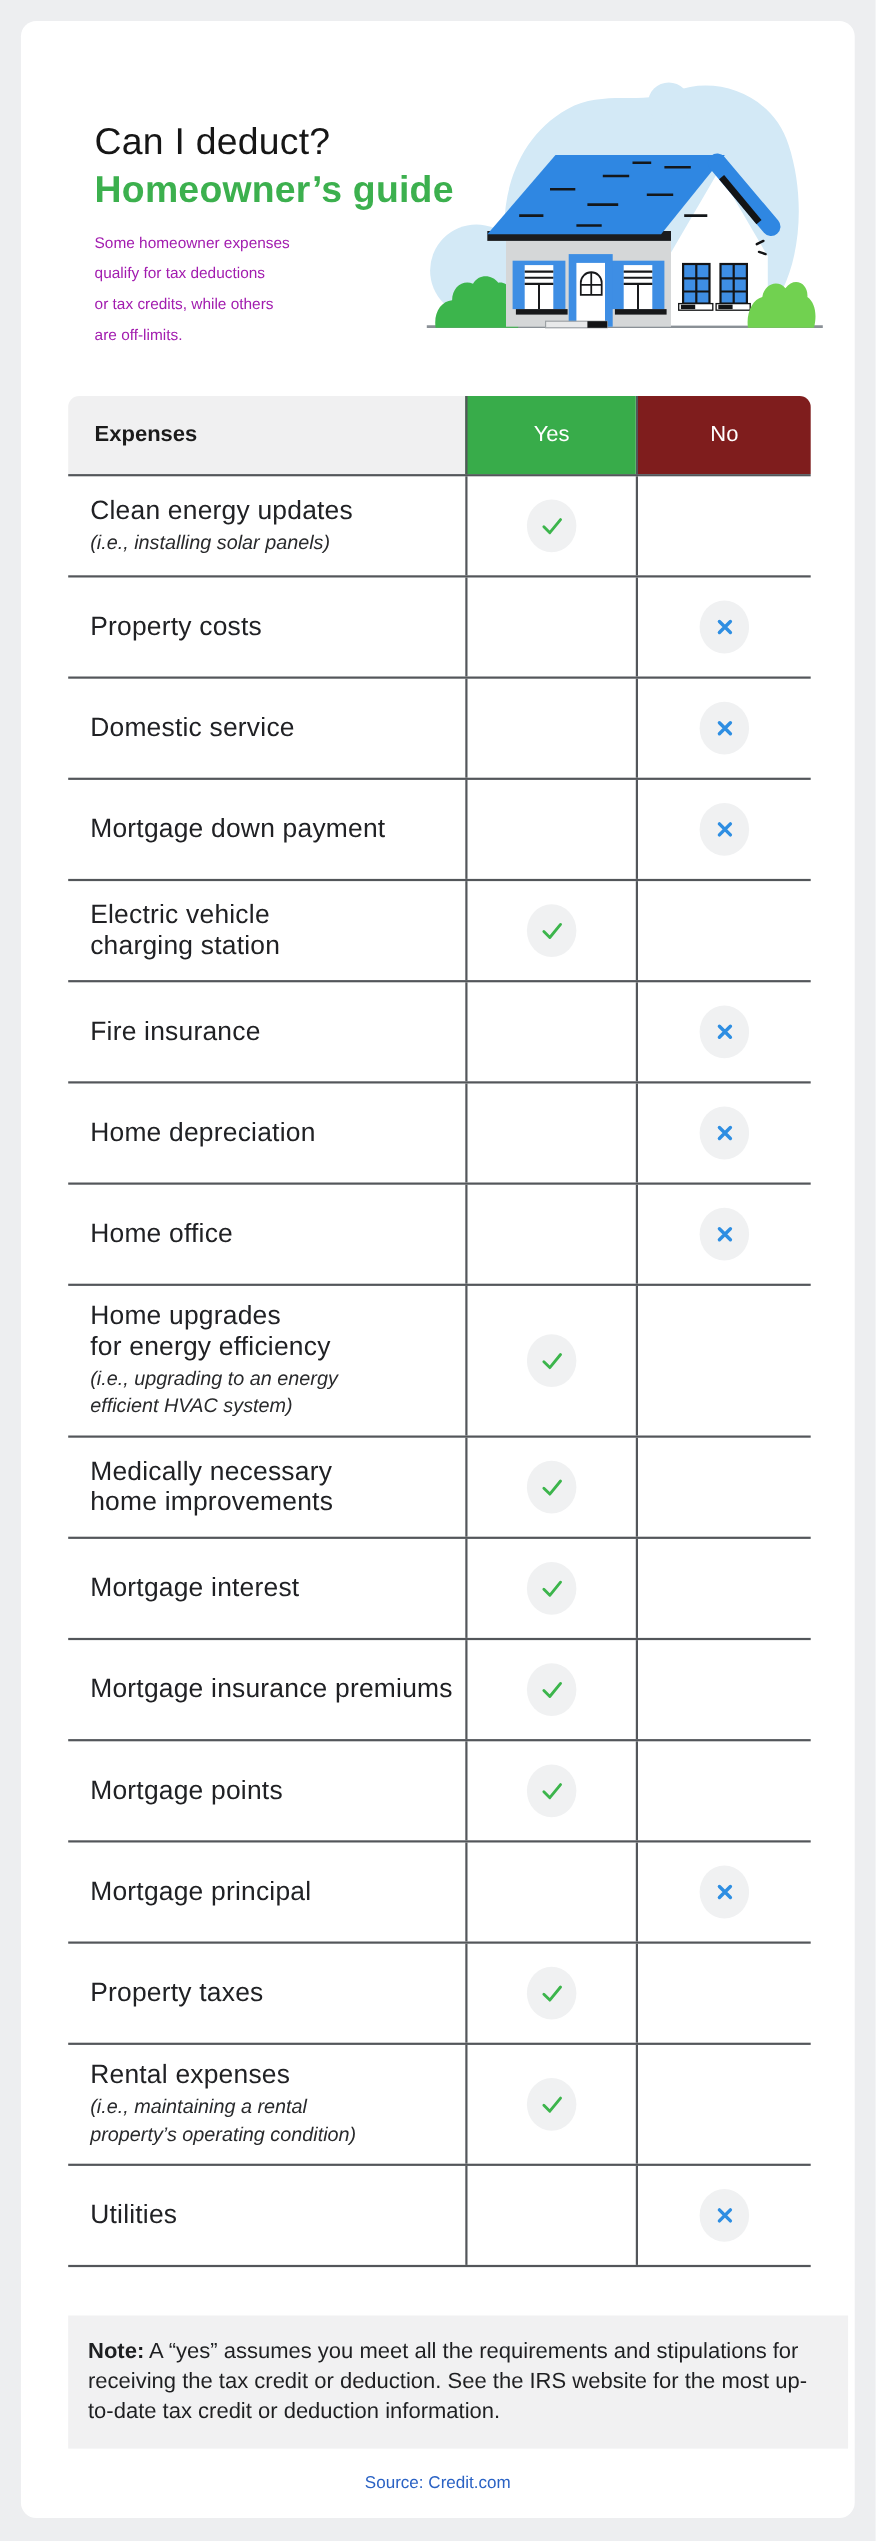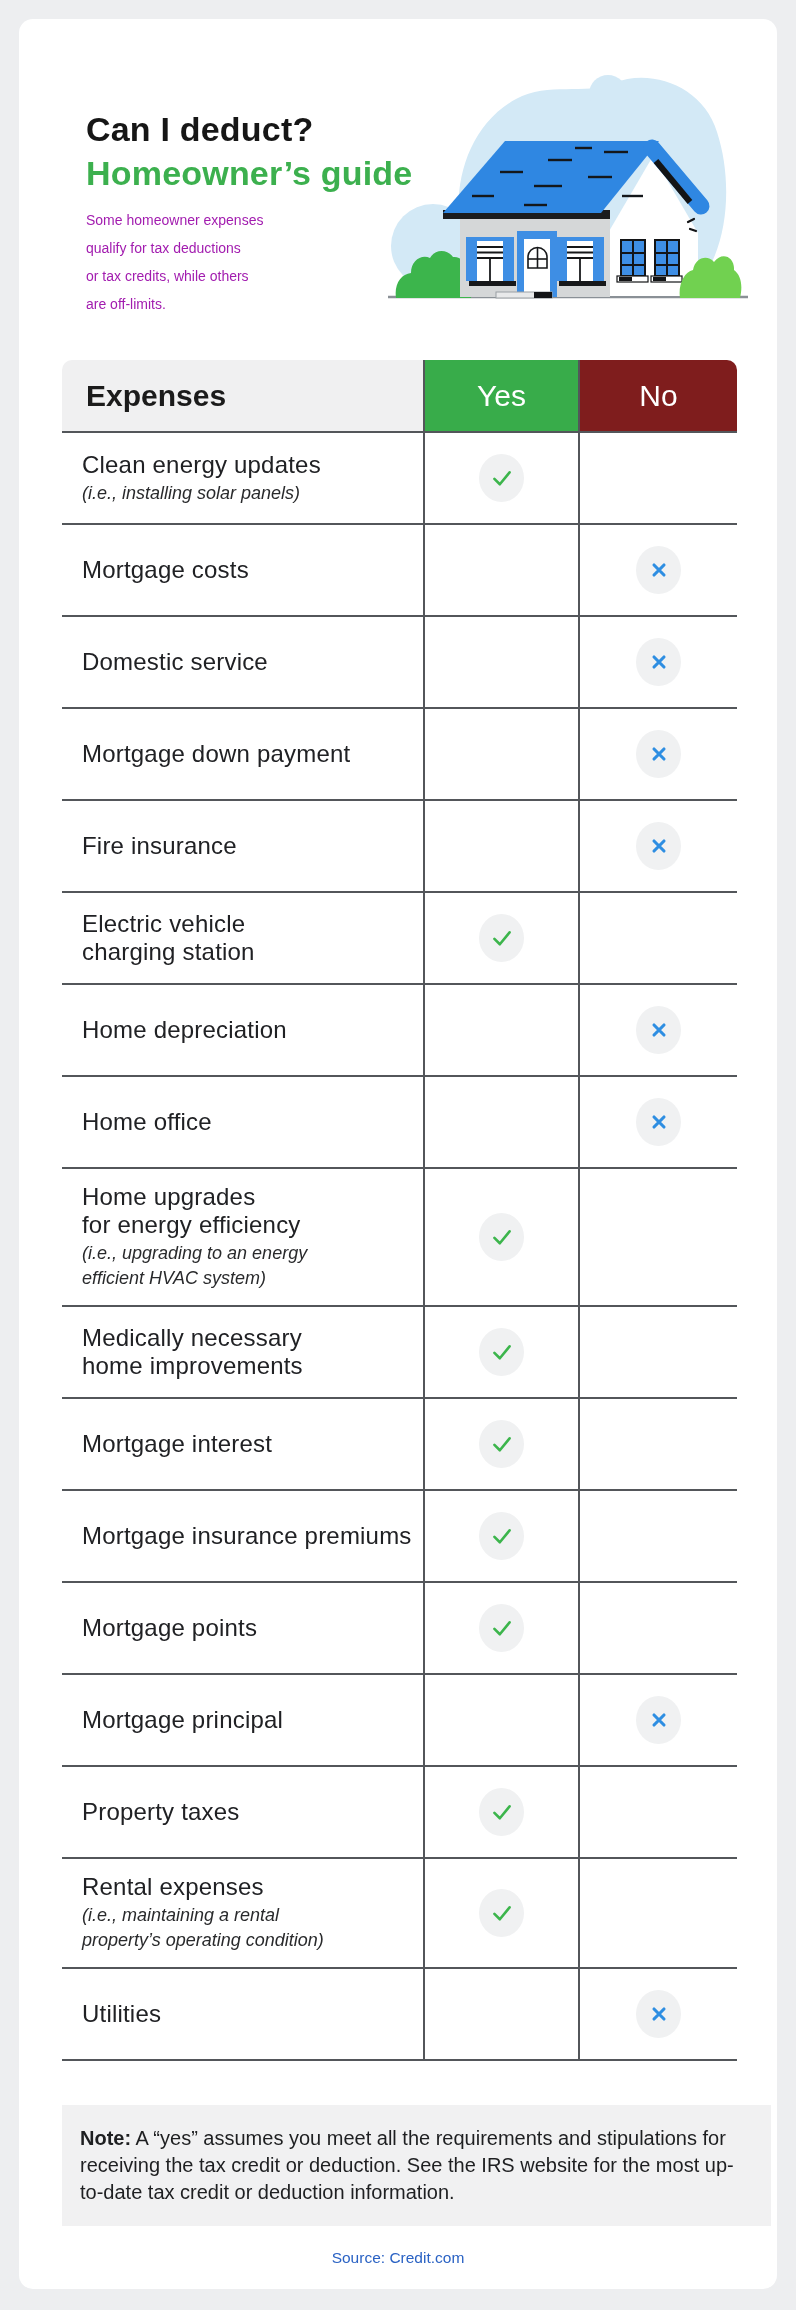--- a/index.html
+++ b/index.html
@@ -2,29 +2,29 @@
 <html><head>
 <meta charset="utf-8">
 <style>
   html,body{margin:0;padding:0;}
   body{font-family:"Liberation Sans","DejaVu Sans",sans-serif;}
   .page{position:relative;width:796px;height:2310px;background:#EDEEF0;overflow:hidden;}
   .card{position:absolute;left:19px;top:19px;width:758px;height:2270px;background:#FFFFFF;border-radius:14px;}
 
   
   .title{position:absolute;left:86px;top:84px;font-size:34px;line-height:44px;letter-spacing:.2px;}
-  .title .t1{display:block;font-weight:700;color:#161616;}
+  .title .t1{display:block;font-weight:400;color:#161616;}
   .title .t2{display:block;font-weight:600;color:#3CB04E;}
   .intro{position:absolute;left:86px;top:192px;font-size:14px;line-height:28px;color:#a21caf;white-space:pre-line;}
   .house{position:absolute;left:372px;top:55px;}
 
   
   .table{position:absolute;left:62px;top:360px;width:675px;}
   .thead{display:flex;height:73px;border-bottom:2px solid #53565A;box-sizing:border-box;}
-  .th{display:flex;align-items:center;box-sizing:border-box;font-size:30px;}
+  .th{display:flex;align-items:center;box-sizing:border-box;font-size:20px;}
   .th-exp{width:361px;background:#F0F0F1;border-radius:10px 0 0 0;padding-left:24px;font-weight:700;color:#1B1B1B;}
   .th-yes{width:155px;background:#38AC4A;color:#FFFFFF;justify-content:center;font-weight:500;border-left:2px solid #53565A;}
   .th-no{width:159px;background:#7f1d1d;color:#FFFFFF;justify-content:center;font-weight:500;border-left:2px solid #53565A;border-radius:0 10px 0 0;}
   .trow{display:flex;min-height:92px;border-bottom:2px solid #53565A;box-sizing:border-box;}
   .cell{box-sizing:border-box;}
   .col-expense{width:361px;padding:14px 10px 14px 20px;display:flex;flex-direction:column;justify-content:center;}
   .elabel{font-size:24px;line-height:28px;color:#202124;letter-spacing:.2px;white-space:pre-line;}
   .esub{font-size:18px;line-height:25px;font-style:italic;color:#292a2c;white-space:pre-line;margin-top:2px;}
   .col-yes{width:155px;border-left:2px solid #53565A;display:flex;align-items:center;justify-content:center;}
   .col-no{width:159px;border-left:2px solid #53565A;display:flex;align-items:center;justify-content:center;}
@@ -129,21 +129,21 @@
     <svg width="26" height="26" viewBox="0 0 24 24">
                 <path d="M5 12.8 L10 17.8 L19 6.8" fill="none" stroke="#3CB54C" stroke-width="2.4" stroke-linecap="round" stroke-linejoin="round"></path>
               </svg>
   </span>
           </div>
     <div class="cell col-no"></div>
   </div>
 
   <div class="trow">
     <div class="cell col-expense">
-      <div class="elabel">Mortgage costs</div>
+      <div class="elabel">Property costs</div>
 
     </div>
     <div class="cell col-yes"></div>
     <div class="cell col-no">
             <span class="mark">
     <svg width="24" height="24" viewBox="0 0 24 24">
                 <path d="M7 7 L17 17 M17 7 L7 17" fill="none" stroke="#2E8EE2" stroke-width="3.1" stroke-linecap="round"></path>
               </svg>
   </span>
           </div>
@@ -160,35 +160,20 @@
     <svg width="24" height="24" viewBox="0 0 24 24">
                 <path d="M7 7 L17 17 M17 7 L7 17" fill="none" stroke="#2E8EE2" stroke-width="3.1" stroke-linecap="round"></path>
               </svg>
   </span>
           </div>
   </div>
 
   <div class="trow">
     <div class="cell col-expense">
       <div class="elabel">Mortgage down payment</div>
-
-    </div>
-    <div class="cell col-yes"></div>
-    <div class="cell col-no">
-            <span class="mark">
-    <svg width="24" height="24" viewBox="0 0 24 24">
-                <path d="M7 7 L17 17 M17 7 L7 17" fill="none" stroke="#2E8EE2" stroke-width="3.1" stroke-linecap="round"></path>
-              </svg>
-  </span>
-          </div>
-  </div>
-
-  <div class="trow">
-    <div class="cell col-expense">
-      <div class="elabel">Fire insurance</div>
 
     </div>
     <div class="cell col-yes"></div>
     <div class="cell col-no">
             <span class="mark">
     <svg width="24" height="24" viewBox="0 0 24 24">
                 <path d="M7 7 L17 17 M17 7 L7 17" fill="none" stroke="#2E8EE2" stroke-width="3.1" stroke-linecap="round"></path>
               </svg>
   </span>
           </div>
@@ -201,20 +186,35 @@
 
     </div>
     <div class="cell col-yes">
             <span class="mark">
     <svg width="26" height="26" viewBox="0 0 24 24">
                 <path d="M5 12.8 L10 17.8 L19 6.8" fill="none" stroke="#3CB54C" stroke-width="2.4" stroke-linecap="round" stroke-linejoin="round"></path>
               </svg>
   </span>
           </div>
     <div class="cell col-no"></div>
+  </div>
+
+  <div class="trow">
+    <div class="cell col-expense">
+      <div class="elabel">Fire insurance</div>
+
+    </div>
+    <div class="cell col-yes"></div>
+    <div class="cell col-no">
+            <span class="mark">
+    <svg width="24" height="24" viewBox="0 0 24 24">
+                <path d="M7 7 L17 17 M17 7 L7 17" fill="none" stroke="#2E8EE2" stroke-width="3.1" stroke-linecap="round"></path>
+              </svg>
+  </span>
+          </div>
   </div>
 
   <div class="trow">
     <div class="cell col-expense">
       <div class="elabel">Home depreciation</div>
 
     </div>
     <div class="cell col-yes"></div>
     <div class="cell col-no">
             <span class="mark">

